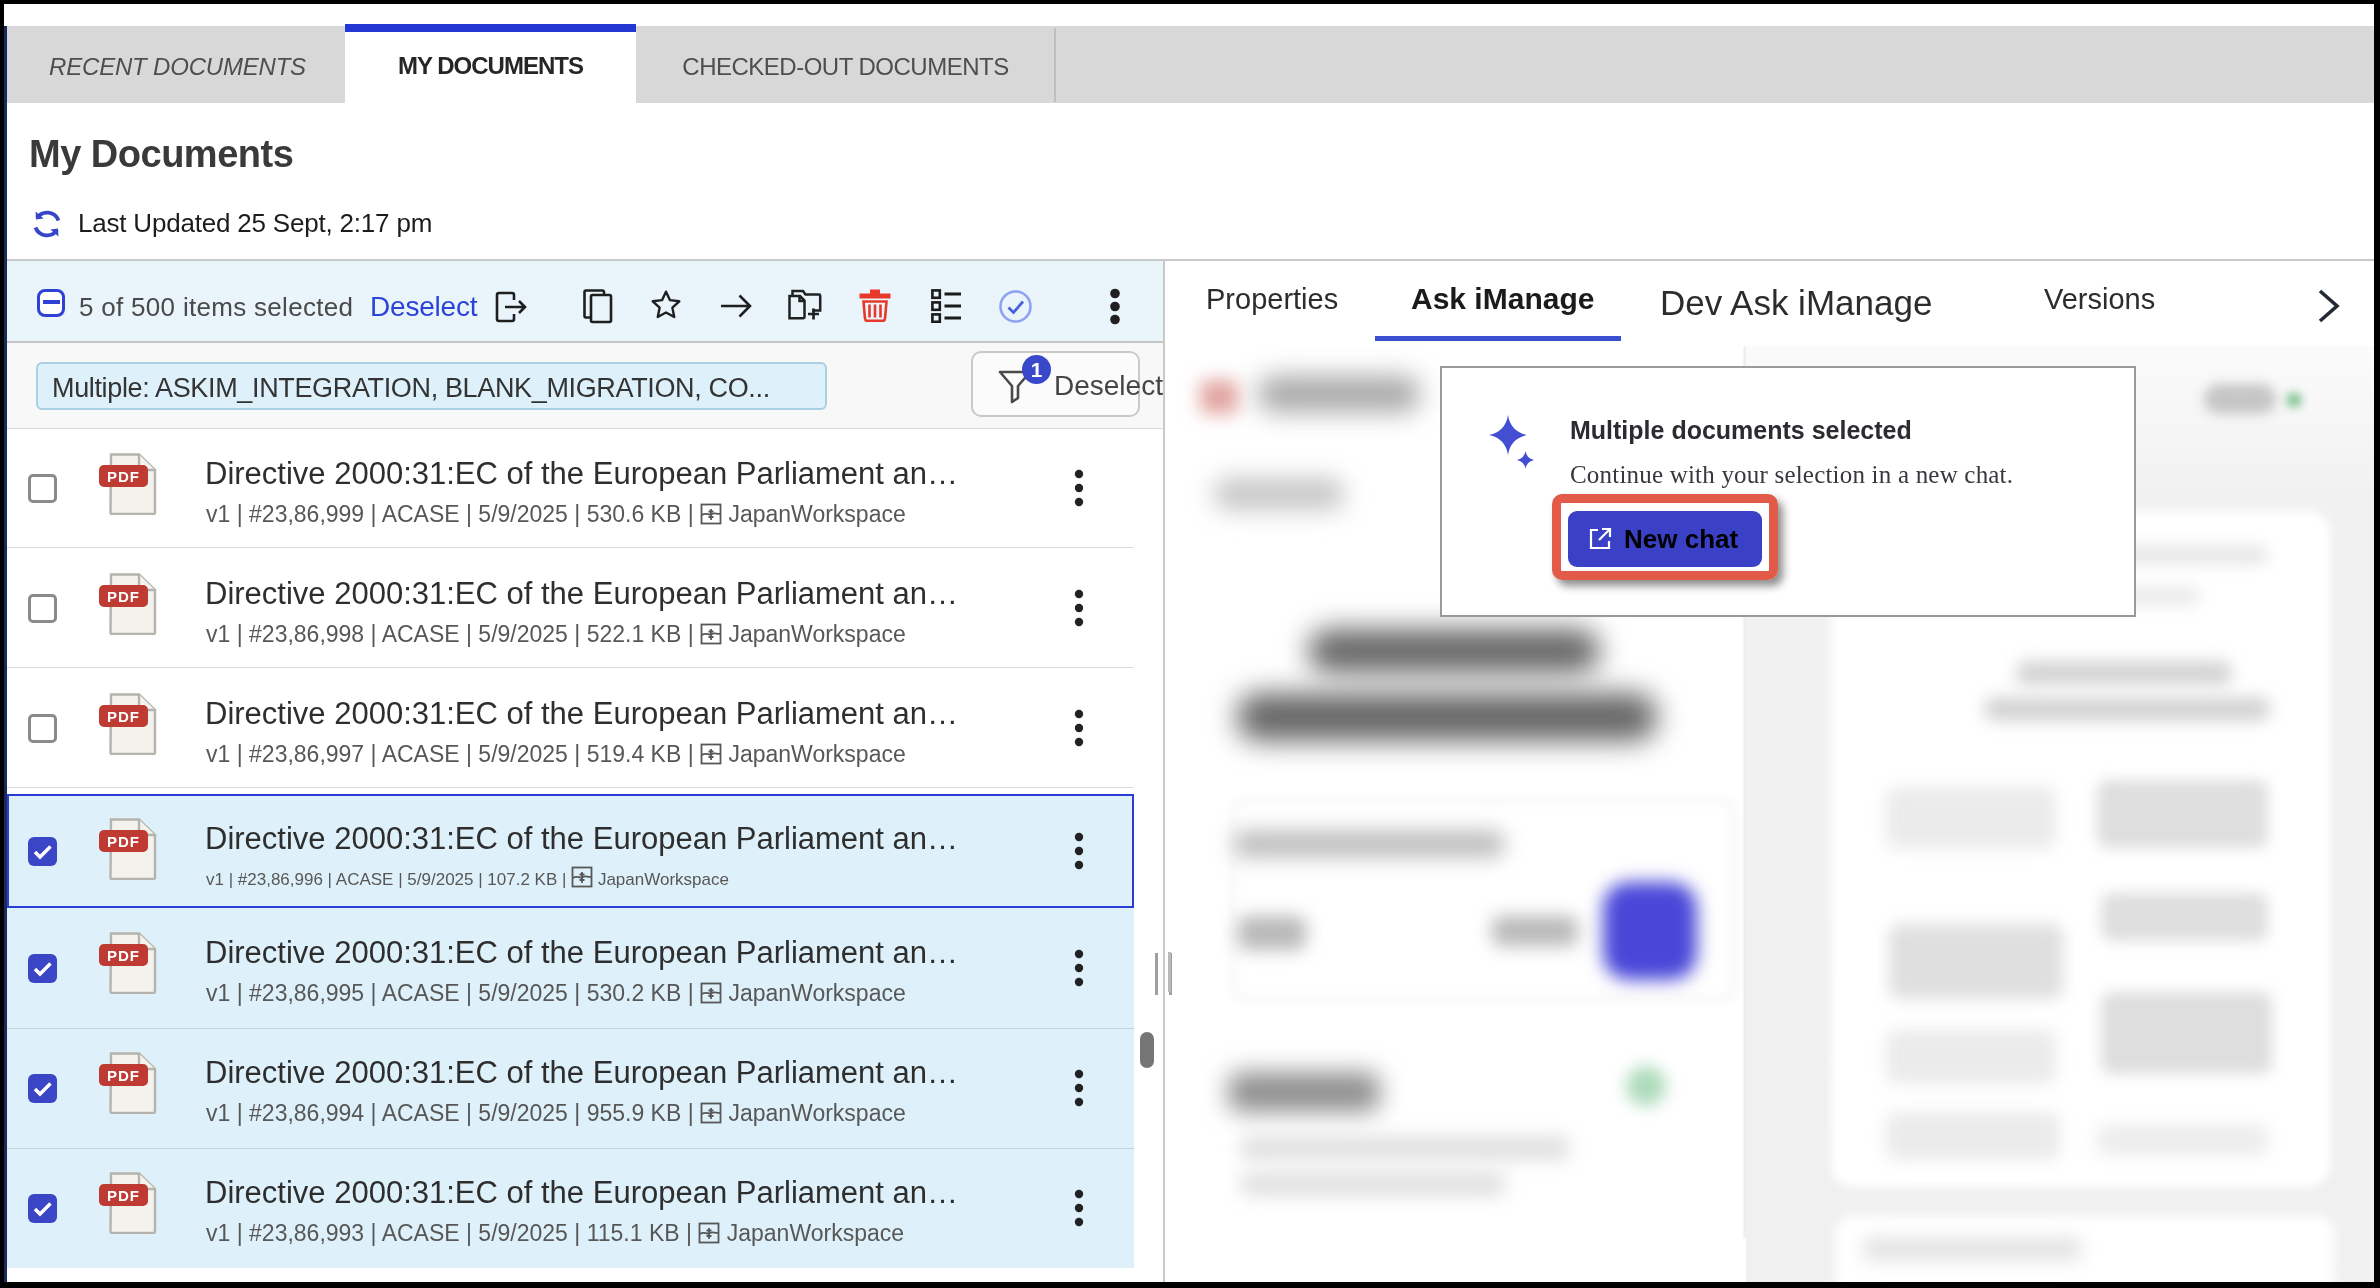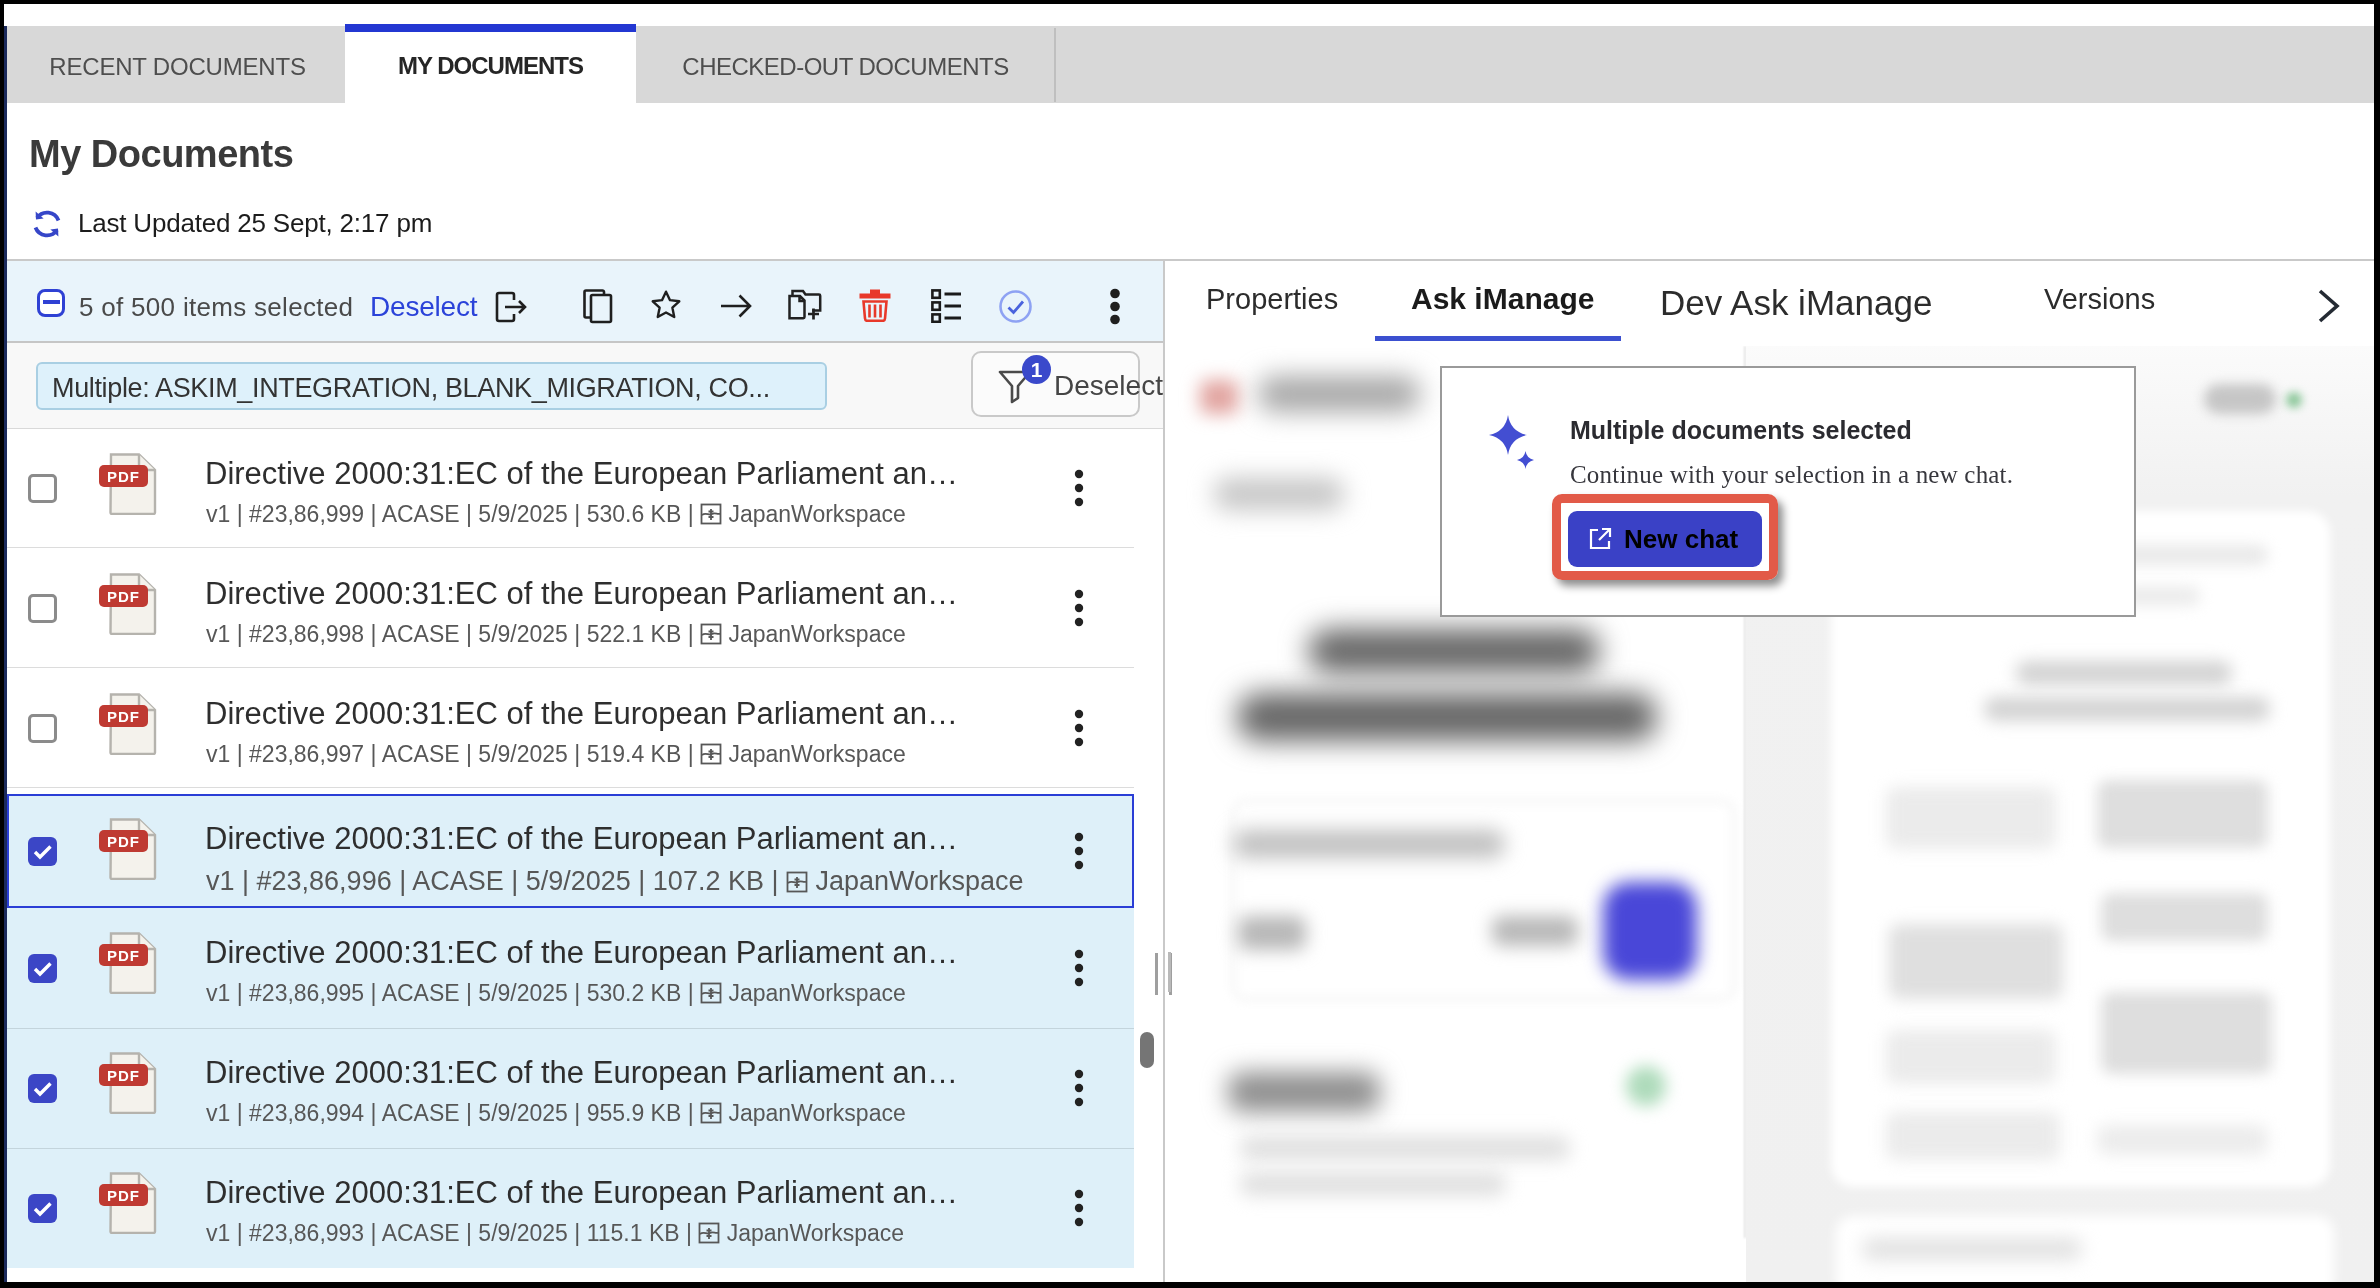--- a/index.html
+++ b/index.html
@@ -6,21 +6,21 @@
   html,body { width:2380px; height:1288px; background:#fff; overflow:hidden;
     font-family:"Liberation Sans", sans-serif; }
   .abs { position:absolute; white-space:nowrap; }
 </style>
 </head>
 <body>
 
 <div class="abs" style="left:4px; top:26px; width:2370px; height:77px; background:#d8d8d8;"></div>
 <div class="abs" style="left:1054px; top:28px; width:2px; height:74px; background:#bfbfbf;"></div>
 <div class="abs" style="left:345px; top:24px; width:291px; height:79px; background:#ffffff; border-top:8px solid #2337d2;"></div>
-<div class="abs" style="left:7px; top:26px; width:341px; height:76px; line-height:82px; font-size:24px; letter-spacing:-0.2px; color:#4e4e4e; text-align:center;">RECENT DOCUMENTS</div>
+<div class="abs" style="left:7px; top:26px; width:341px; height:76px; line-height:82px; font-size:24px; letter-spacing:-0.2px; color:#4e4e4e; text-align:center;font-style:italic;">RECENT DOCUMENTS</div>
 <div class="abs" style="left:345px; top:26px; width:291px; height:76px; line-height:80px; font-size:24px; letter-spacing:-1px; color:#262626; font-weight:700; text-align:center;">MY DOCUMENTS</div>
 <div class="abs" style="left:636px; top:26px; width:419px; height:76px; line-height:82px; font-size:24px; letter-spacing:-0.5px; color:#4e4e4e; text-align:center;">CHECKED-OUT DOCUMENTS</div>
 
 <div class="abs" style="left:29px; top:133px; font-size:38px; font-weight:700; color:#3a3a3a; letter-spacing:-0.5px;">My Documents</div>
 <svg class="abs" style="left:30px; top:207px;" width="34" height="34" viewBox="0 0 34 34" fill="none">
   <path d="M28.5 13.5 A12.2 12.2 0 0 0 7 11" stroke="#3646c8" stroke-width="3.8" fill="none"></path>
   <path d="M5.6 4.6 L6 12.6 L13.6 11.6 Z" fill="#3646c8"></path>
   <path d="M5.5 20.5 A12.2 12.2 0 0 0 27 23" stroke="#3646c8" stroke-width="3.8" fill="none"></path>
   <path d="M28.4 29.4 L28 21.4 L20.4 22.4 Z" fill="#3646c8"></path>
 </svg>
@@ -156,21 +156,21 @@
     <svg class="abs" style="left:28px; top:837px;" width="29" height="29" viewBox="0 0 29 29" fill="none" stroke="#fff" stroke-width="3.4">
       <path d="M7 15 l5 5 L22.5 9.5"></path>
     </svg>
     <svg class="abs" style="left:99px; top:818px;" width="58" height="62" viewBox="0 0 58 62">
     <path d="M12 1.5 H40 L56 17 V59.5 a1.5 1.5 0 0 1 -1.5 1.5 H13 a1.5 1.5 0 0 1 -1.5 -1.5 Z" fill="#f4f2ec" stroke="#b5b3ad" stroke-width="2.4"></path>
     <path d="M40 1.5 V15.5 a1.5 1.5 0 0 0 1.5 1.5 H56" fill="#f4f2ec" stroke="#b5b3ad" stroke-width="2.4"></path>
     <rect x="0" y="12" width="49" height="22" rx="5" fill="#bf3a32"></rect>
     <text x="24.5" y="29" font-size="15" font-weight="700" fill="#fff" text-anchor="middle" font-family="Liberation Sans, sans-serif" letter-spacing="1">PDF</text>
   </svg>
     <div class="abs" style="left:205px; top:821px; font-size:31px; color:#2e2e2e;">Directive 2000:31:EC of the European Parliament an…</div>
-    <div class="abs" style="left:206px; top:866px; font-size:27px; color:#575757;">v1 | #23,86,996 | ACASE | 5/9/2025 | 107.2 KB | <svg width="22" height="22" viewBox="0 0 22 22" style="vertical-align:-3px;" fill="none" stroke="#575757" stroke-width="1.8">
+    <div class="abs" style="left:206px; top:866px; font-size:17px; color:#575757;">v1 | #23,86,996 | ACASE | 5/9/2025 | 107.2 KB | <svg width="22" height="22" viewBox="0 0 22 22" style="vertical-align:-3px;" fill="none" stroke="#575757" stroke-width="1.8">
         <rect x="1.5" y="1.5" width="19" height="19"></rect>
         <path d="M2 12 C6 9, 9 13, 12 11 C15 9, 18 12, 20 10.5"></path>
         <path d="M11 6 V17 M8.5 8.5 h5 M8.5 14 h5"></path>
       </svg> JapanWorkspace</div>
     <svg class="abs" style="left:1071px; top:832px;" width="16" height="38" viewBox="0 0 16 38" fill="#222">
       <circle cx="8" cy="5" r="4.2"></circle>
       <circle cx="8" cy="19" r="4.2"></circle>
       <circle cx="8" cy="33" r="4.2"></circle>
     </svg>
     <div class="abs" style="left:7px; top:908px; width:1127px; height:120px; background:#def0f9; "></div>

